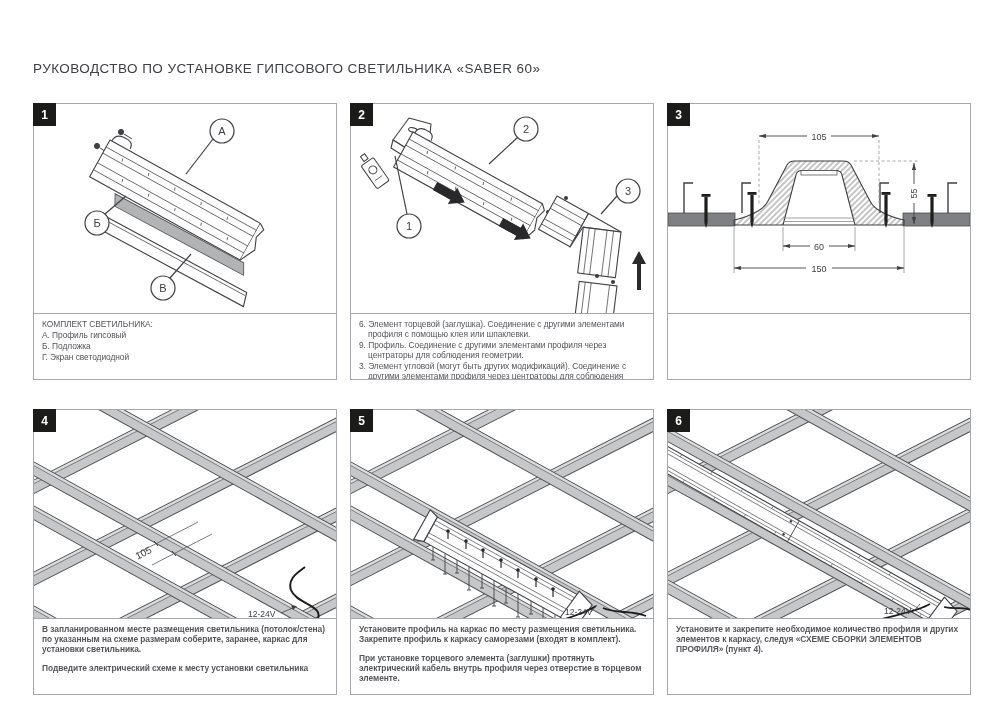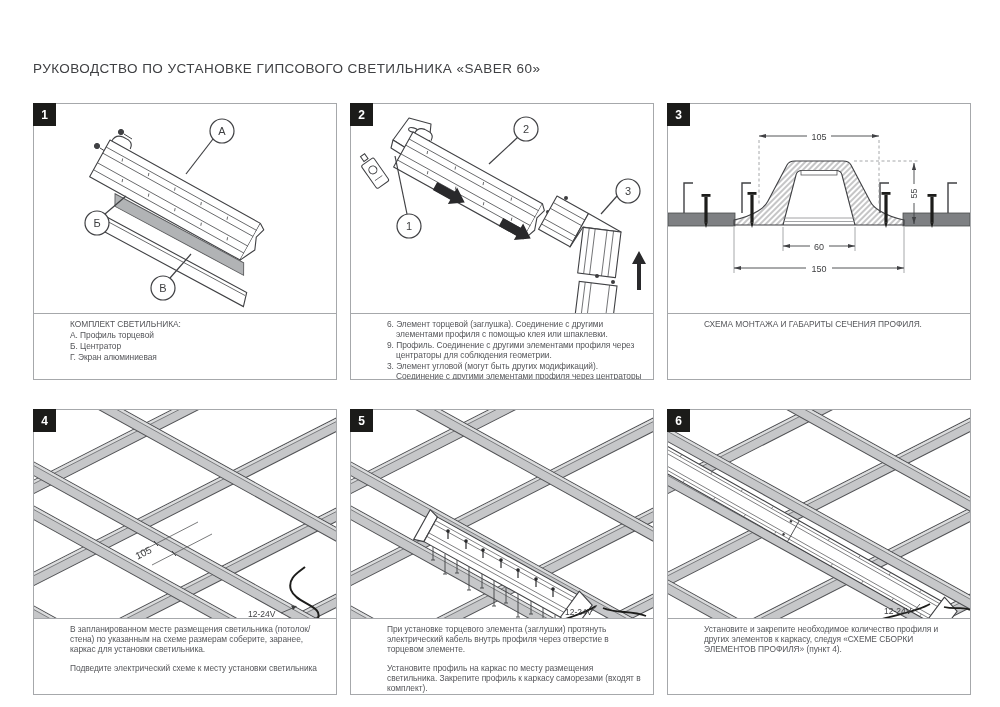--- a/index.html
+++ b/index.html
@@ -5,23 +5,23 @@
   html,body{margin:0;padding:0;background:#fff;}
   body{width:1000px;height:707px;position:relative;font-family:"Liberation Sans",sans-serif;-webkit-font-smoothing:antialiased;}
   .page-title{position:absolute;left:33px;top:61px;font-size:13.5px;font-weight:500;letter-spacing:.45px;color:#3f4043;text-align:center;}
   .grid{position:absolute;left:33px;top:103px;display:grid;grid-template-columns:repeat(3,304px);grid-template-rows:277px 286px;column-gap:13px;row-gap:29px;}
   .panel{border:1px solid #a6a8ab;background:#fff;position:relative;display:flex;flex-direction:column;box-sizing:border-box;}
   .illus{position:relative;border-bottom:1px solid #a6a8ab;overflow:hidden;background:#fff;}
   .r1 .illus{height:209px;}
   .r2 .illus{height:208px;}
   .illus svg{display:block;}
   .badge{position:absolute;top:-1px;left:-1px;width:23px;height:23px;background:#1b1b19;color:#fff;font-size:12px;font-weight:bold;display:flex;align-items:center;justify-content:center;z-index:3;}
-  .caption{flex:1;padding:6px 8px;font-size:8.4px;line-height:1.18;color:#55565a;letter-spacing:-.05px;overflow:hidden;margin-left:28px;}
+  .caption{flex:1;padding:6px 8px;font-size:8.4px;line-height:1.18;color:#55565a;letter-spacing:-.05px;overflow:hidden;}
   .caption .ln{margin:0 0 1px 0;}
-  .caption .para{margin:0 0 9px 0;}
+  .caption .para{margin:0 0 9px 0;font-weight:bold;}
   .caption .para:last-child{margin-bottom:0;}
   .hang{padding-left:9px;text-indent:-9px;margin-bottom:1px;}
   svg text{font-family:"Liberation Sans",sans-serif;fill:#3e3f41;}
 </style>
 </head>
 <body>
 
 <div class="page-title">РУКОВОДСТВО ПО УСТАНОВКЕ ГИПСОВОГО СВЕТИЛЬНИКА «SABER 60»</div>
 
 <div class="grid">
@@ -65,23 +65,23 @@
         </g>
         <g fill="none" stroke="#404144" stroke-width="1.2">
           <line x1="136" y1="174" x2="157" y2="150"></line>
           <circle cx="129" cy="184" r="12" fill="#fff"></circle>
           <text x="129" y="188" font-size="11" text-anchor="middle" stroke="none" fill="#404144">В</text>
         </g>
       </svg>
     </div>
     <div class="caption">
       <div class="ln">КОМПЛЕКТ СВЕТИЛЬНИКА:</div>
-      <div class="ln">А. Профиль торцевой</div>
-      <div class="ln">Б. Центратор</div>
-      <div class="ln">Г.  Экран алюминиевая</div>
+      <div class="ln">А. Профиль гипсовый</div>
+      <div class="ln">Б. Подложка</div>
+      <div class="ln">Г.  Экран светодиодной</div>
     </div>
   </section>
 
   <section class="panel r1">
     <div class="badge">2</div>
     <div class="illus">
       <svg width="302" height="209" viewBox="0 0 302 209">
         <g fill="#fff" stroke="#404144" stroke-width="1.1" stroke-linejoin="round" transform="translate(28,6)">
           <path d="M14,30 L30,8 L52,14 L50,34 L30,40 Z"></path>
           <ellipse cx="34" cy="20" rx="4.5" ry="2.2" transform="rotate(14 34 20)"></ellipse>
@@ -242,23 +242,20 @@
           <line x1="66" y1="123" x2="66" y2="169" stroke="#909295" stroke-width="0.8"></line>
           <line x1="236" y1="123" x2="236" y2="169" stroke="#909295" stroke-width="0.8"></line>
           <line x1="66" y1="164" x2="236" y2="164" stroke="#404144" stroke-width="0.9"></line>
           <polygon points="66,164 73,161.9 73,166.1" fill="#404144"></polygon>
           <polygon points="236,164 229,161.9 229,166.1" fill="#404144"></polygon>
           <rect x="138" y="158.5" width="26" height="11" fill="#fff"></rect>
           <text x="151" y="167.5" font-size="9" text-anchor="middle">150</text>
         </g>
       </svg>
     </div>
-    <div class="caption">
-      <div class="ln">СХЕМА МОНТАЖА И ГАБАРИТЫ СЕЧЕНИЯ ПРОФИЛЯ.</div>
-    </div>
   </section>
 
   <section class="panel r2">
     <div class="badge">4</div>
     <div class="illus">
       <svg width="302" height="208" viewBox="0 0 302 208">
         <defs>
           <g id="beam4">
             <rect x="-60" y="0" width="520" height="12" fill="#c6c7c9" stroke="#505154" stroke-width="1"></rect>
             <rect x="-60" y="0.6" width="520" height="2.6" fill="#dbdcdd"></rect>
@@ -349,22 +346,22 @@
             <path d="M204,205 v10 m-2,0 h4"></path>
         </g>
         <g>
           <path d="M245,196 C236,202 224,206 208,211 M252,198 C266,204 280,200 295,206" stroke="#1d1d1b" stroke-width="1.8" fill="none"></path>
           <line x1="240" y1="202" x2="246" y2="195" stroke="#3e3f41" stroke-width="0.8"></line>
           <text x="214" y="205" font-size="8.5">12-24V</text>
         </g>
       </svg>
     </div>
     <div class="caption">
+      <div class="para">Установите профиль на каркас по месту размещения светильника. Закрепите профиль к каркасу саморезами (входят в комплект).</div>
       <div class="para">При установке торцевого элемента (заглушки) протянуть электрический кабель внутрь профиля через отверстие в торцевом элементе.</div>
-      <div class="para">Установите профиль на каркас по месту размещения светильника. Закрепите профиль к каркасу саморезами (входят в комплект).</div>
     </div>
   </section>
 
   <section class="panel r2">
     <div class="badge">6</div>
     <div class="illus">
       <svg width="302" height="208" viewBox="0 0 302 208">
         <defs>
           <g id="beam6">
             <rect x="-60" y="0" width="520" height="12" fill="#c6c7c9" stroke="#505154" stroke-width="1"></rect>

